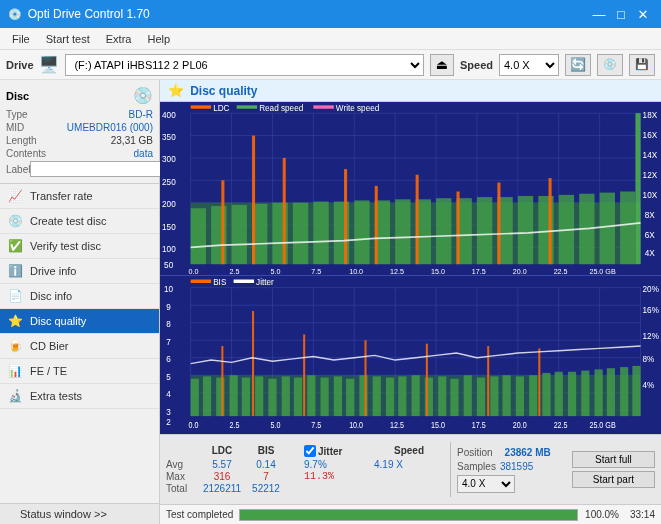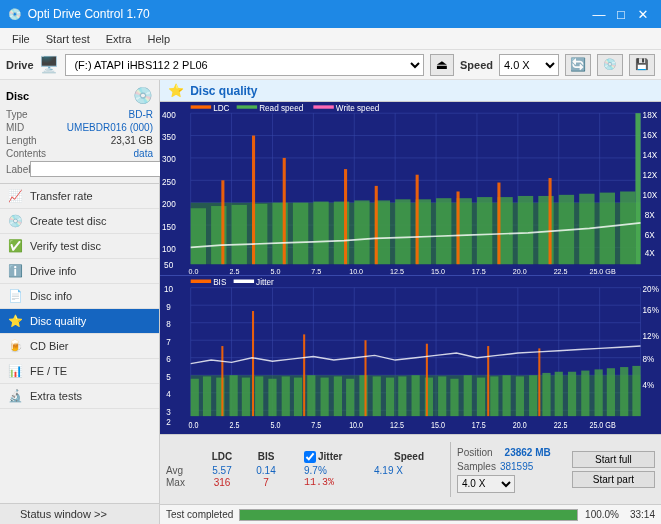--- a/index.html
+++ b/index.html
@@ -605,20 +605,25 @@
         </div>
 
         <div style="display:flex; gap:0px; margin-bottom:1px;">
           <div style="width:32px; color:#555;">Max</div>
           <div style="width:48px; text-align:center; color:#c62828;">316</div>
           <div style="width:40px; text-align:center; color:#c62828;">7</div>
           <div style="width:18px;"></div>
           <div style="width:70px; text-align:left; color:#c62828;font-family:Liberation Mono, monospace;">11.3%</div>
         </div>
 
+        <div style="display:flex; gap:0px;">
+          <div style="width:32px; color:#555;">Total</div>
+          <div style="width:48px; text-align:center; color:#1565c0;">2126211</div>
+          <div style="width:40px; text-align:center; color:#1565c0;">52212</div>
+        </div>
       </div>
 
       <div style="width:1px; height:55px; background:#bbb;"></div>
 
       <div style="display:flex; flex-direction:column; font-size:10px; gap:3px;">
         <div style="display:flex; gap:12px;">
           <span style="color:#555;">Position</span>
           <span style="color:#1565c0; font-weight:bold;">23862 MB</span>
         </div>
         <div style="display:flex; gap:4px;">

